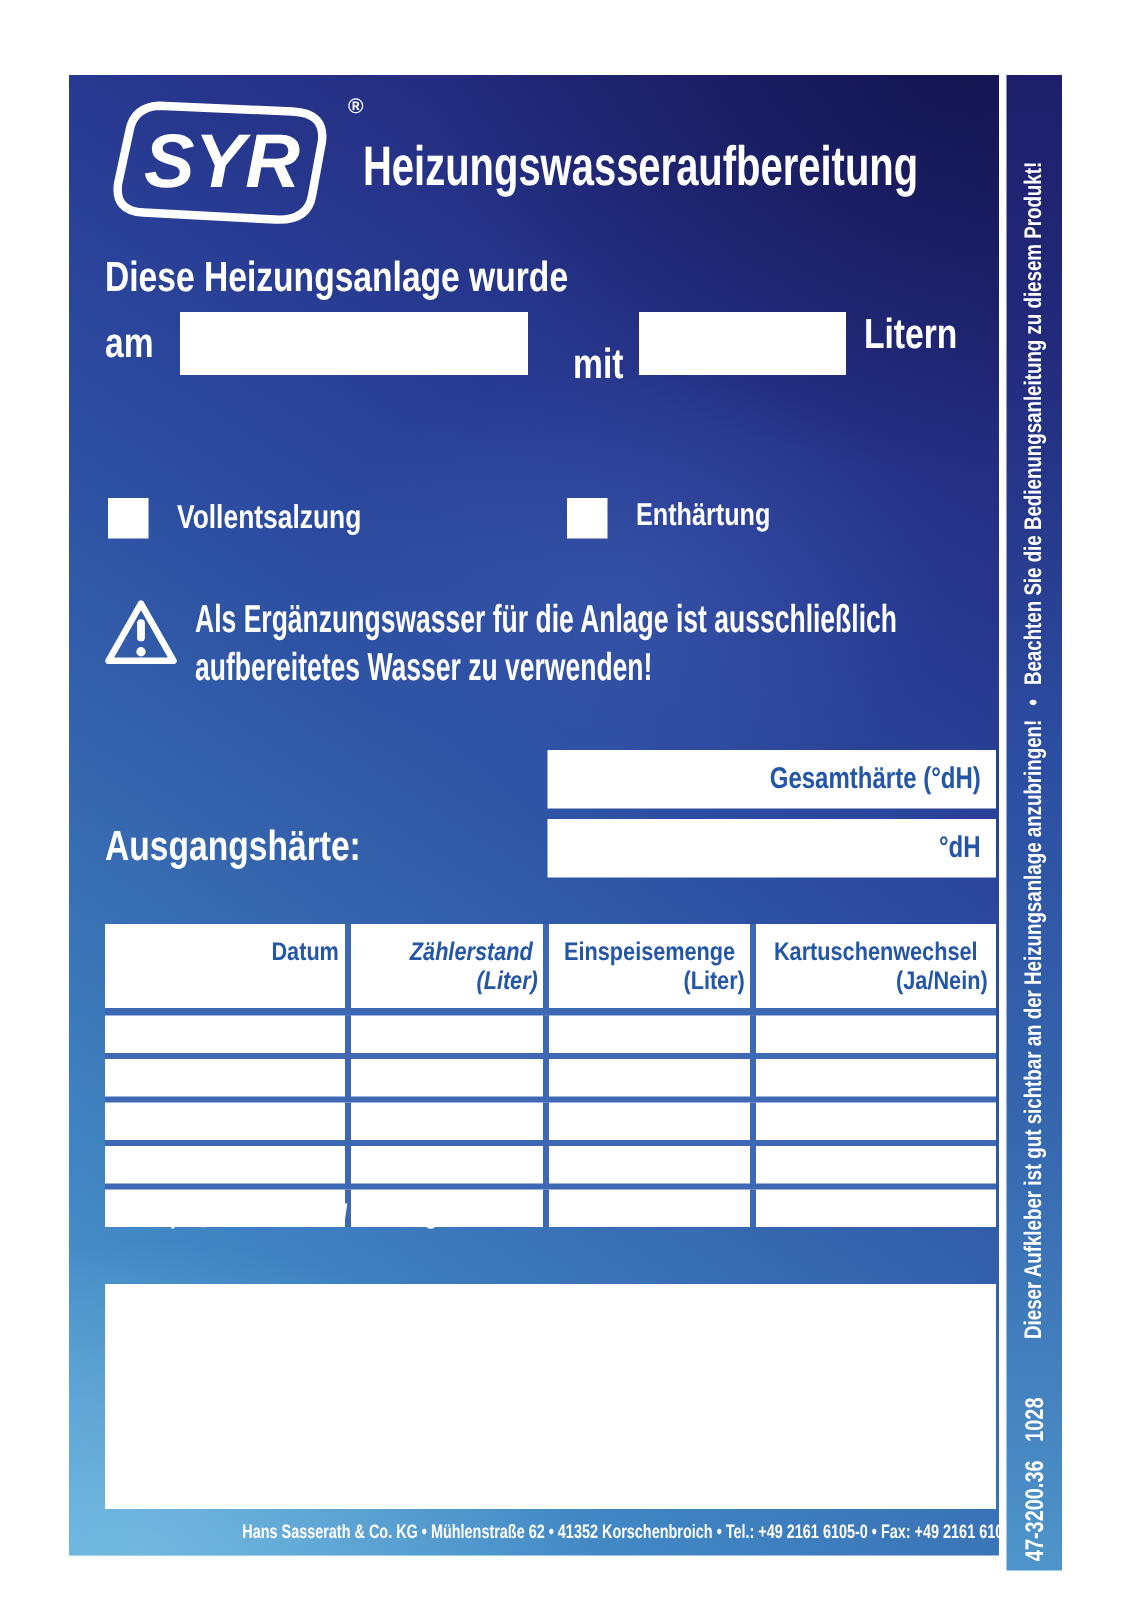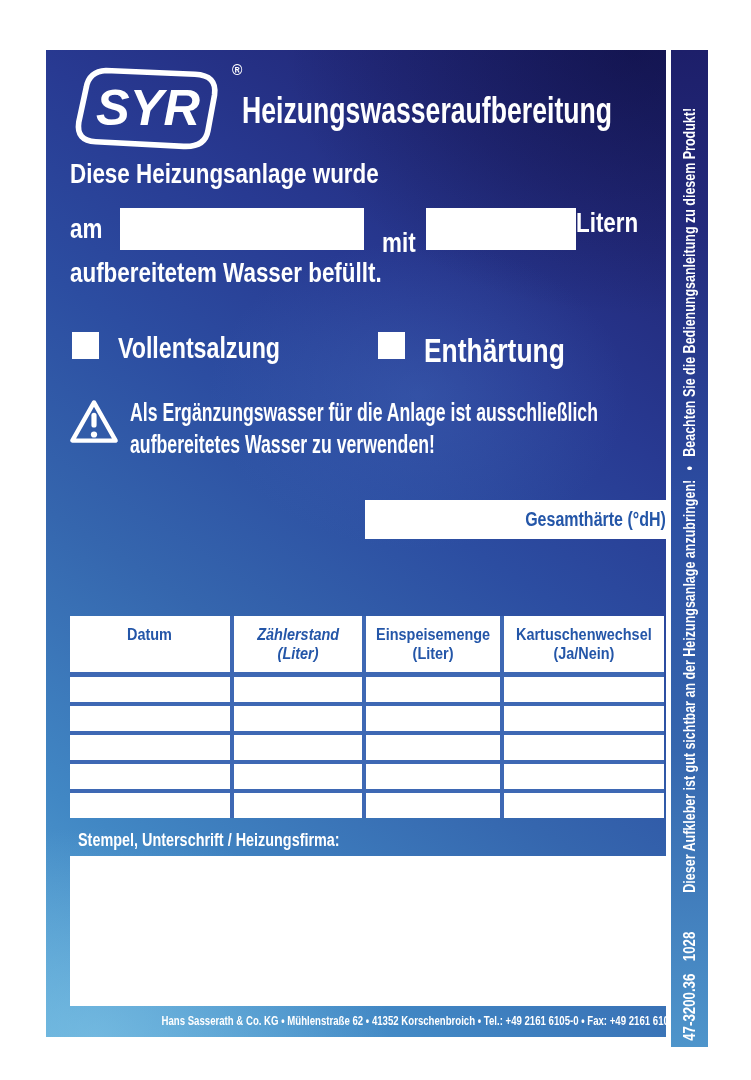--- a/index.html
+++ b/index.html
@@ -19,34 +19,34 @@
   }
   .abs{position:absolute;white-space:nowrap;}
   .cx{display:inline-block;transform:scaleX(0.80);transform-origin:0 50%;}
   
   .logo{position:absolute;left:24px;top:14px;width:158px;height:88px;}
   .reg{position:absolute;left:186px;top:12px;font-size:14px;}
   .title{left:196px;top:40px;font-size:37px;}
   .title .tx{display:inline-block;transform:scaleX(0.72);transform-origin:0 50%;}
   
   .t28{font-size:28px;}
-  .intro{left:24px;top:108px;}
+  .intro{left:24px;top:119px;}
   .lbl-am{left:24px;top:163px;}
-  .box{position:absolute;background:#ffffff;padding-left:12px;}
+  .box{position:absolute;background:#ffffff;}
   .date-box{left:74px;top:158px;width:232px;height:42px;}
   .lbl-mit{left:336px;top:177px;}
   .liters-box{left:380px;top:158px;width:138px;height:42px;}
   .lbl-litern{left:530px;top:157px;}
   .outro{left:24px;top:207px;}
   
   .checkbox{position:absolute;width:27px;height:27px;background:#ffffff;}
   .cb1{left:26px;top:282px;}
-  .cb1-label{left:72px;top:282px;font-size:29px;}
+  .cb1-label{left:72px;top:282px;font-size:22px;}
   .cb2{left:332px;top:282px;}
-  .cb2-label{left:378px;top:282px;font-size:33px;}
+  .cb2-label{left:378px;top:282px;font-size:21px;}
   
   .warn-icon{position:absolute;left:22px;top:348px;width:52px;height:47px;}
   .warn-text{left:84px;top:346px;font-size:26px;line-height:32px;}
   .warn-text .wx{display:inline-block;transform:scaleX(0.68);transform-origin:0 50%;}
   
   .raw-label{left:24px;top:452px;}
   .raw-box{left:319px;top:450px;width:299px;height:39px;}
   .out-label{left:24px;top:498px;}
   .out-box{left:319px;top:496px;width:299px;height:39px;}
   .box-val{
@@ -54,26 +54,26 @@
     color:#2456a8;font-size:20px;
   }
   .box-val .bx{display:inline-block;transform:scaleX(0.80);transform-origin:100% 50%;}
   
   .log-table{position:absolute;left:24px;top:566px;width:594px;border-collapse:collapse;}
   .log-table th,.log-table td{background:#ffffff;border-right:4px solid #3e68b4;padding:0;}
   .log-table th:last-child,.log-table td:last-child{border-right:none;}
   .log-table thead tr{border-bottom:5px solid #3e68b4;}
   .log-table tbody tr{border-bottom:4px solid #3e68b4;}
   .log-table tbody tr:last-child{border-bottom:none;}
-  .log-table th{height:56px;vertical-align:middle;text-align:center;color:#2456a8;font-size:17px;line-height:19px;}
+  .log-table th{height:56px;vertical-align:middle;text-align:right;color:#2456a8;font-size:17px;line-height:19px;}
   .log-table td{height:25px;}
   .log-table .hx{display:inline-block;transform:scaleX(0.85);transform-origin:50% 50%;white-space:nowrap;}
   .cw1{width:30.5%;}.cw2{width:23.3%;font-style:italic;}.cw3{width:21.8%;}.cw4{width:24.4%;}
   
-  .stamp-label{left:32px;top:780px;font-size:18px;}
+  .stamp-label{left:32px;top:749px;font-size:18px;}
   .stamp-box{left:24px;top:806px;width:594px;height:150px;}
   
   .footer{left:0;top:963px;width:620px;text-align:center;font-size:13px;}
   .footer .fx{display:inline-block;transform:scaleX(0.74);transform-origin:50% 50%;}
   
   .strip{
     position:absolute;left:671px;top:50px;width:37px;height:997px;
     background:linear-gradient(to top,#4e95cb 0%,#3566ae 30%,#2c4da1 55%,#232a7c 82%,#1d1f6a 100%);
   }
   .strip-text{
@@ -96,40 +96,45 @@
   </svg>
   <span class="reg">®</span>
   <div class="abs title"><span class="tx">Heizungswasseraufbereitung</span></div>
 
   <div class="abs intro t28"><span class="cx">Diese Heizungsanlage wurde</span></div>
   <div class="abs lbl-am t28"><span class="cx">am</span></div>
   <div class="box date-box"><span></span></div>
   <div class="abs lbl-mit t28"><span class="cx">mit</span></div>
   <div class="box liters-box"><span></span></div>
   <div class="abs lbl-litern t28"><span class="cx">Litern</span></div>
-  <div class="abs outro t28"><span class="cx">aufbereitetem Wasser befüllt.</span></div>
 
   <div class="checkbox cb1"></div>
   <div class="abs cb1-label"><span class="cx">Vollentsalzung</span></div>
   <div class="checkbox cb2"></div>
   <div class="abs cb2-label"><span class="cx">Enthärtung</span></div>
 
   <svg class="warn-icon" viewBox="0 0 60 54">
     <path d="M30 5 L55 49 L5 49 Z" fill="none" stroke="#ffffff" stroke-width="5" stroke-linejoin="round"></path>
     <rect x="27" y="17" width="6" height="17" rx="3" fill="#ffffff"></rect>
     <circle cx="30" cy="42" r="3.6" fill="#ffffff"></circle>
   </svg>
   <div class="abs warn-text">
     <span class="wx">Als Ergänzungswasser für die Anlage ist ausschließlich</span><br>
     <span class="wx">aufbereitetes Wasser zu verwenden!</span>
   </div>
 
   <div class="box raw-box">
     <span class="box-val">
         <span class="bx">Gesamthärte (°dH)</span>
+      </span>
+  </div>
+  <div class="abs out-label t28"><span class="cx">Ausgangshärte:</span></div>
+  <div class="box out-box">
+    <span class="box-val">
+        <span class="bx">°dH</span>
       </span>
   </div>
 
   <table class="log-table">
     <thead>
       <tr>
         <th class="cw1"><span class="hx">Datum</span><br><span class="hx"></span></th>
         <th class="cw2"><span class="hx">Zählerstand</span><br><span class="hx">(Liter)</span></th>
         <th class="cw3"><span class="hx">Einspeisemenge</span><br><span class="hx">(Liter)</span></th>
         <th class="cw4"><span class="hx">Kartuschenwechsel</span><br><span class="hx">(Ja/Nein)</span></th>

